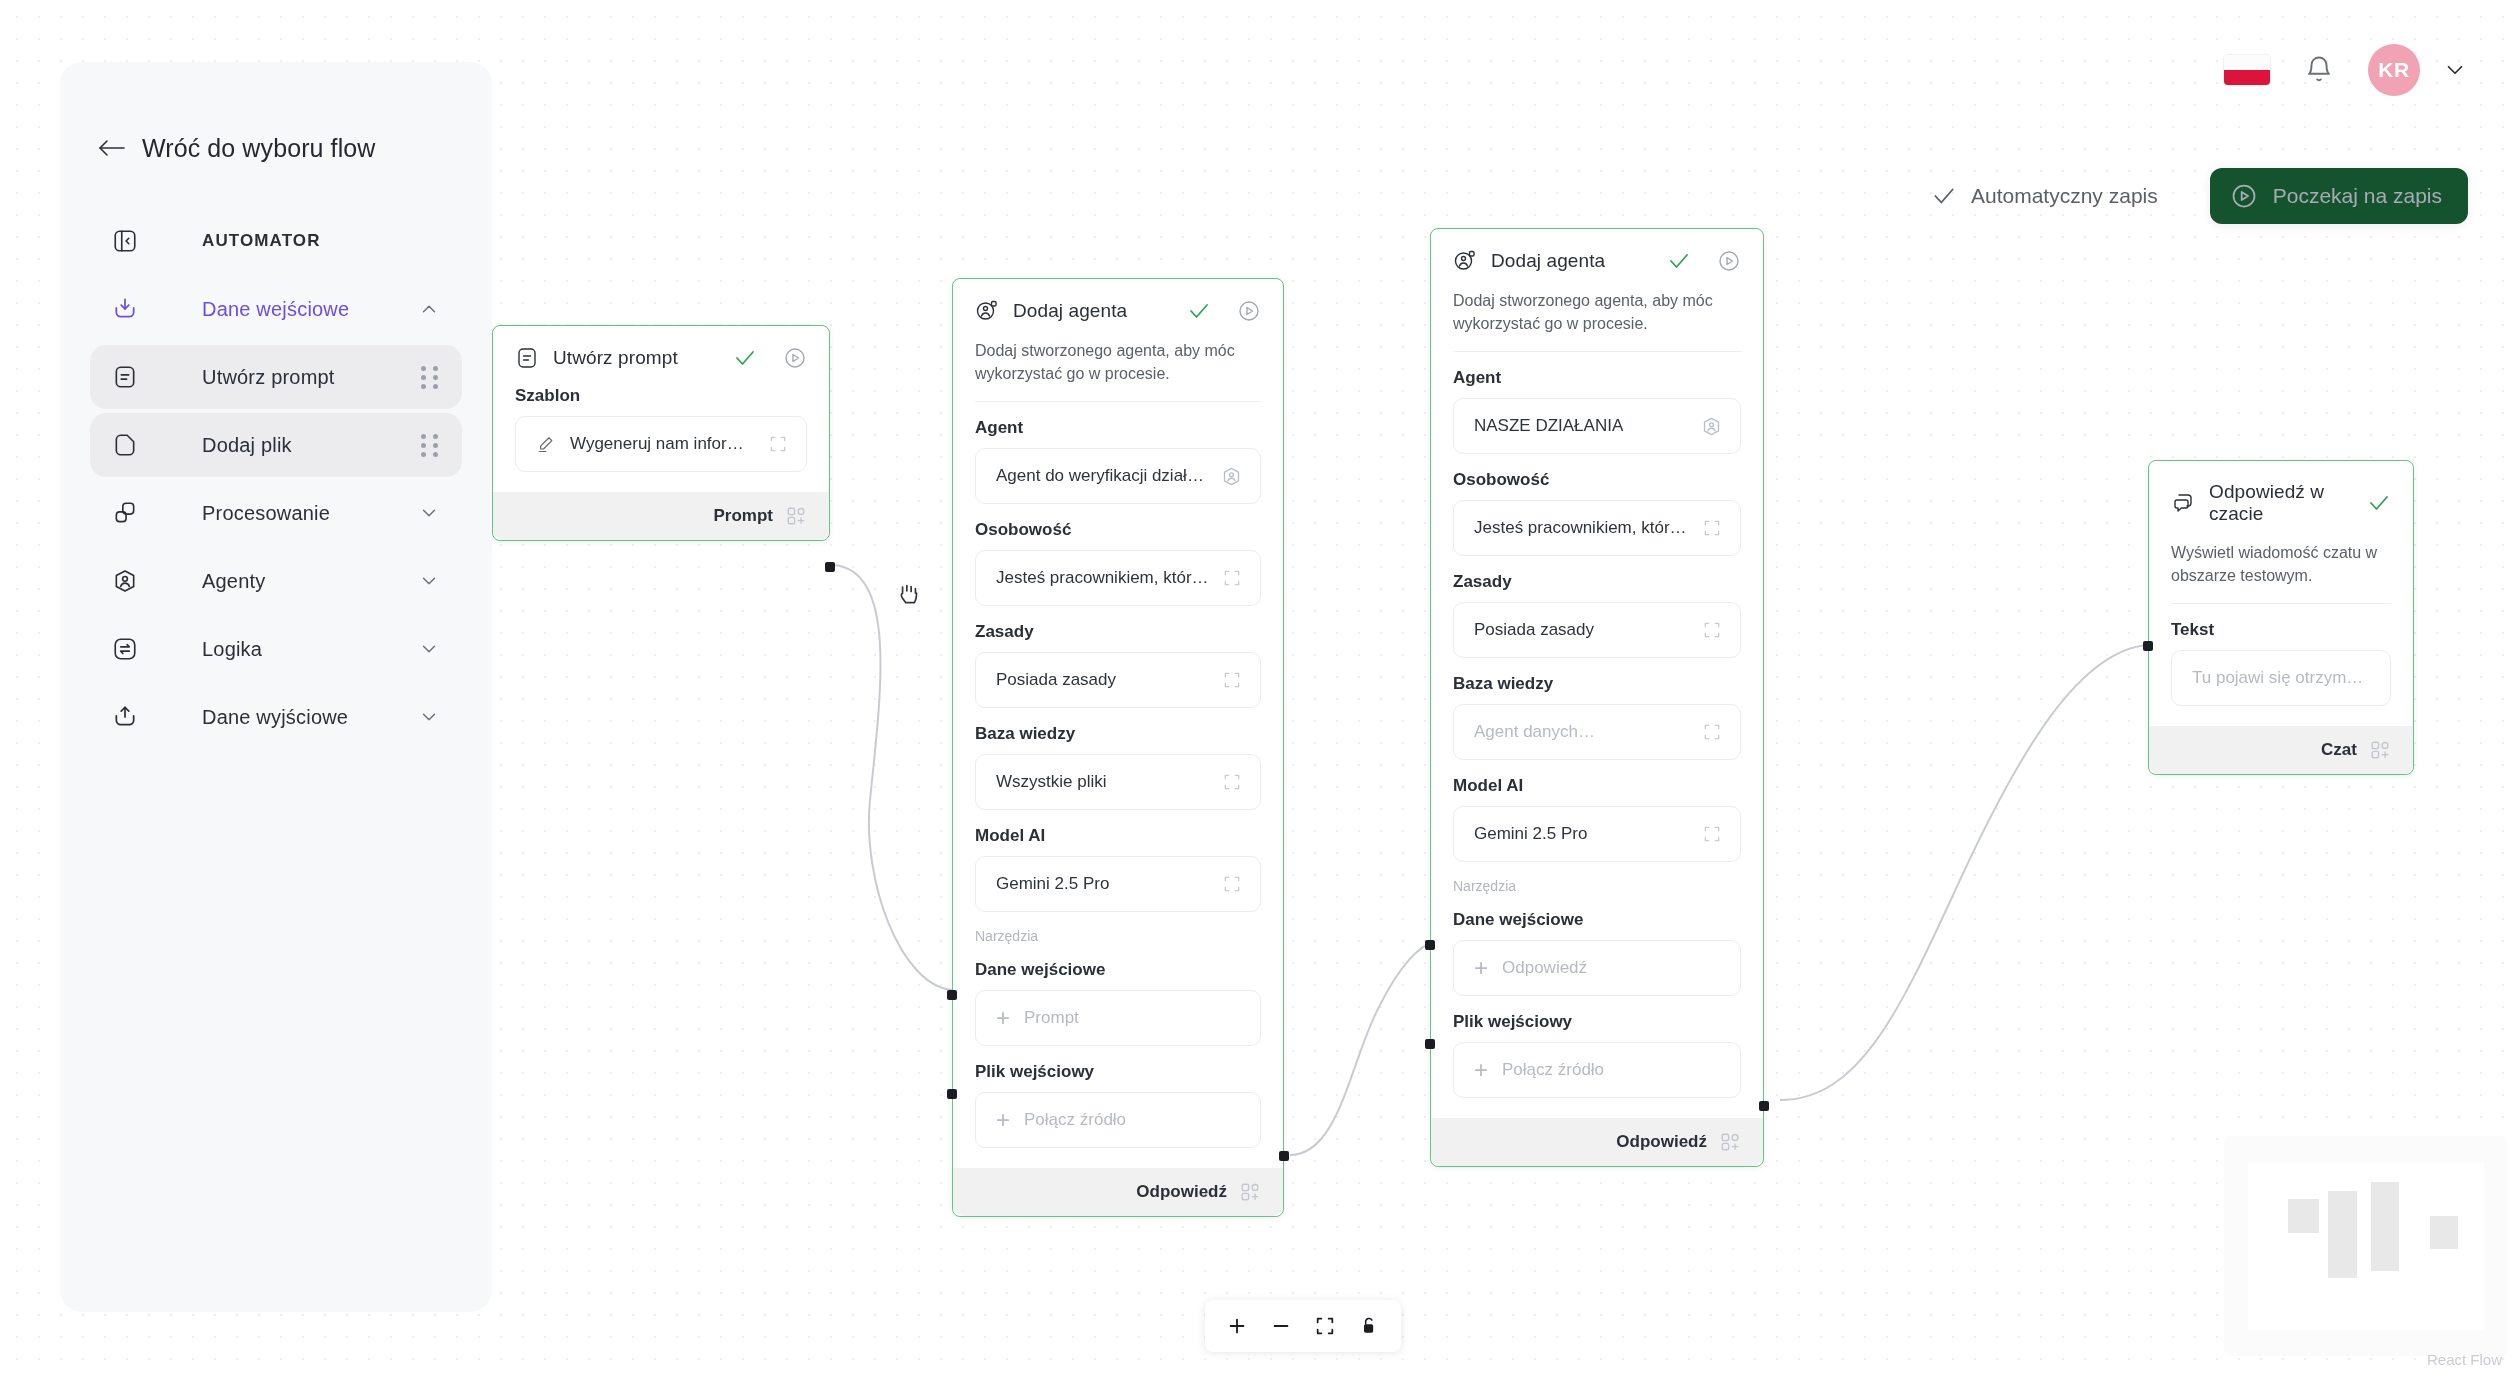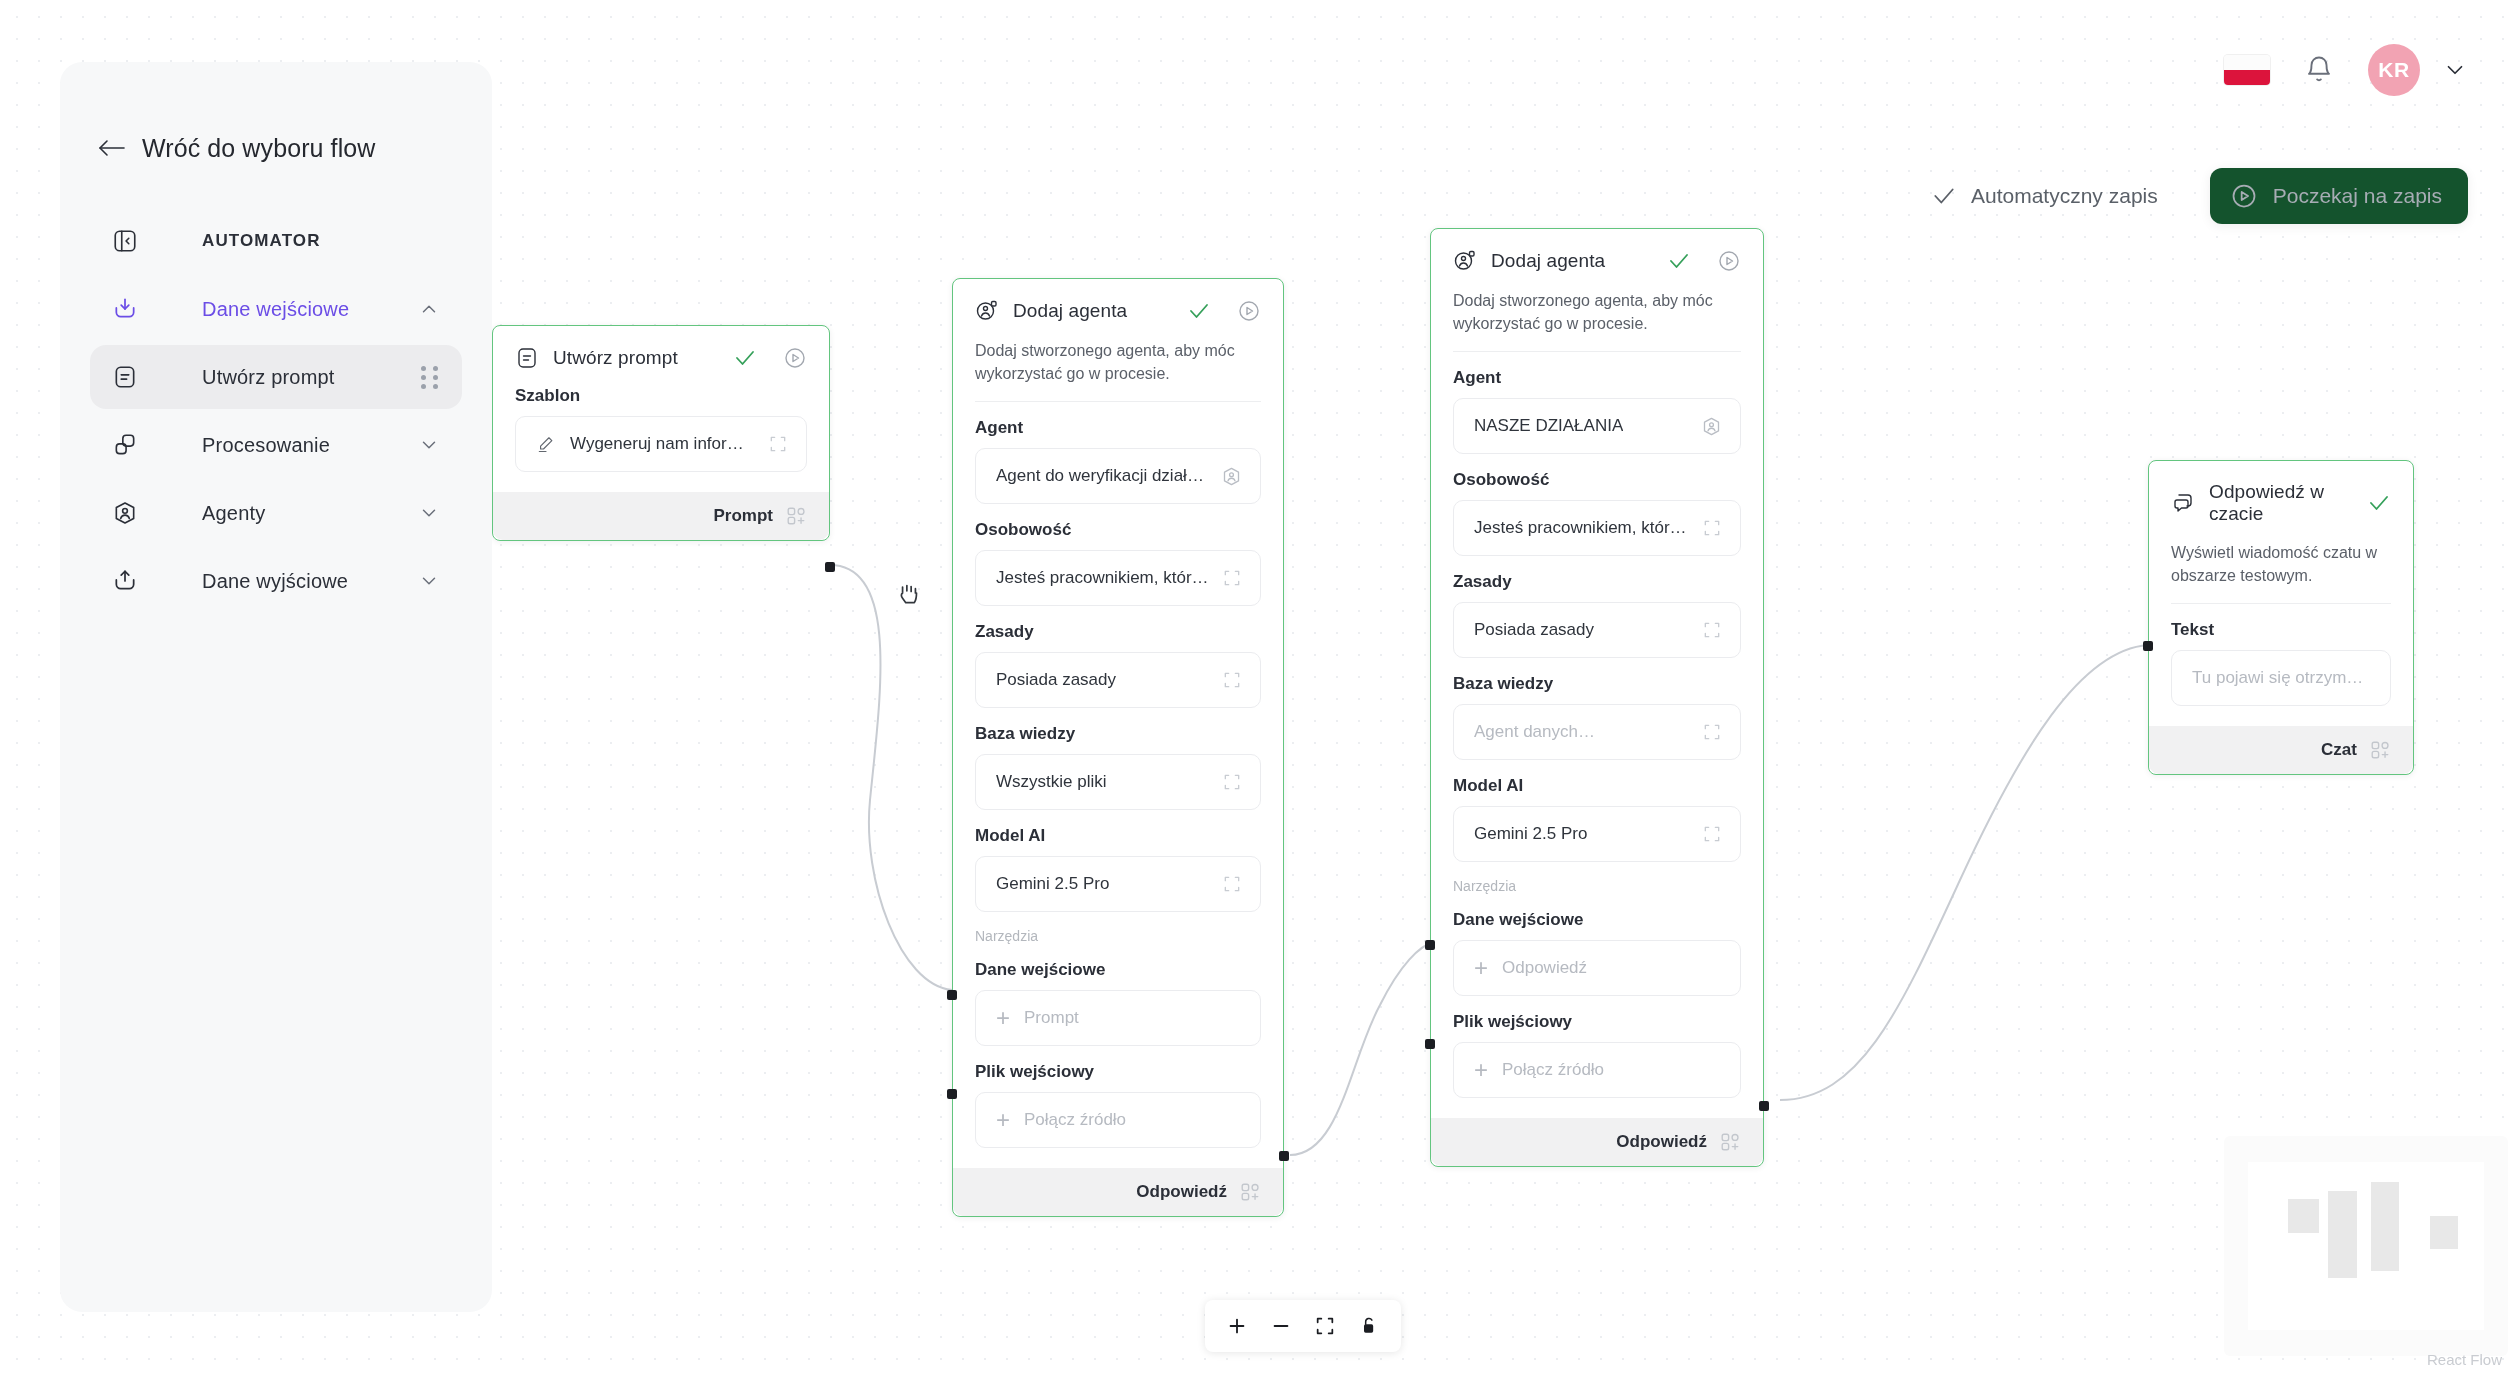--- a/index.html
+++ b/index.html
@@ -263,20 +263,36 @@
       <span class="nav-grip">
           <i></i>
           <i></i>
           <i></i>
           <i></i>
           <i></i>
           <i></i>
         </span>
     </div>
 
+    <div class="nav-item highlight">
+      <span class="nav-ico">
+        <svg width="26" height="26" viewBox="0 0 24 24" fill="none" stroke="#2b2f38" stroke-width="1.5" stroke-linecap="round" stroke-linejoin="round">
+            <path d="M14 3H8a4 4 0 0 0-4 4v10a4 4 0 0 0 4 4h8a4 4 0 0 0 4-4V9z"></path>
+          </svg>
+      </span>
+      <span class="nav-label">Dodaj plik</span>
+      <span class="nav-grip">
+          <i></i>
+          <i></i>
+          <i></i>
+          <i></i>
+          <i></i>
+          <i></i>
+        </span>
+    </div>
 
     <div class="nav-item">
       <span class="nav-ico">
         <svg width="26" height="26" viewBox="0 0 24 24" fill="none" stroke="#2b2f38" stroke-width="1.5" stroke-linecap="round" stroke-linejoin="round">
             <rect x="10" y="3" width="10" height="10" rx="3"></rect>
             <rect x="4" y="11" width="9" height="9" rx="3"></rect>
           </svg>
       </span>
       <span class="nav-label">Procesowanie</span>
       <span class="nav-chev">
@@ -295,20 +311,35 @@
           </svg>
       </span>
       <span class="nav-label">Agenty</span>
       <span class="nav-chev">
         <svg width="22" height="22" viewBox="0 0 24 24" fill="none" stroke="#6a6f7a" stroke-width="1.6" stroke-linecap="round" stroke-linejoin="round">
             <path d="m6 9 6 6 6-6"></path>
           </svg>
       </span>
     </div>
 
+    <div class="nav-item">
+      <span class="nav-ico">
+        <svg width="26" height="26" viewBox="0 0 24 24" fill="none" stroke="#2b2f38" stroke-width="1.5" stroke-linecap="round" stroke-linejoin="round">
+            <rect x="3" y="3" width="18" height="18" rx="5"></rect>
+            <path d="M8 10h8l-2-2"></path>
+            <path d="M16 14H8l2 2"></path>
+          </svg>
+      </span>
+      <span class="nav-label">Logika</span>
+      <span class="nav-chev">
+        <svg width="22" height="22" viewBox="0 0 24 24" fill="none" stroke="#6a6f7a" stroke-width="1.6" stroke-linecap="round" stroke-linejoin="round">
+            <path d="m6 9 6 6 6-6"></path>
+          </svg>
+      </span>
+    </div>
 
     <div class="nav-item">
       <span class="nav-ico">
         <svg width="26" height="26" viewBox="0 0 24 24" fill="none" stroke="#2b2f38" stroke-width="1.6" stroke-linecap="round" stroke-linejoin="round">
             <path d="M4 11v4a4 4 0 0 0 4 4h8a4 4 0 0 0 4-4v-4"></path>
             <path d="M12 12V3"></path>
             <path d="m8.5 6.5 3.5-3.5 3.5 3.5"></path>
           </svg>
       </span>
       <span class="nav-label">Dane wyjściowe</span>

